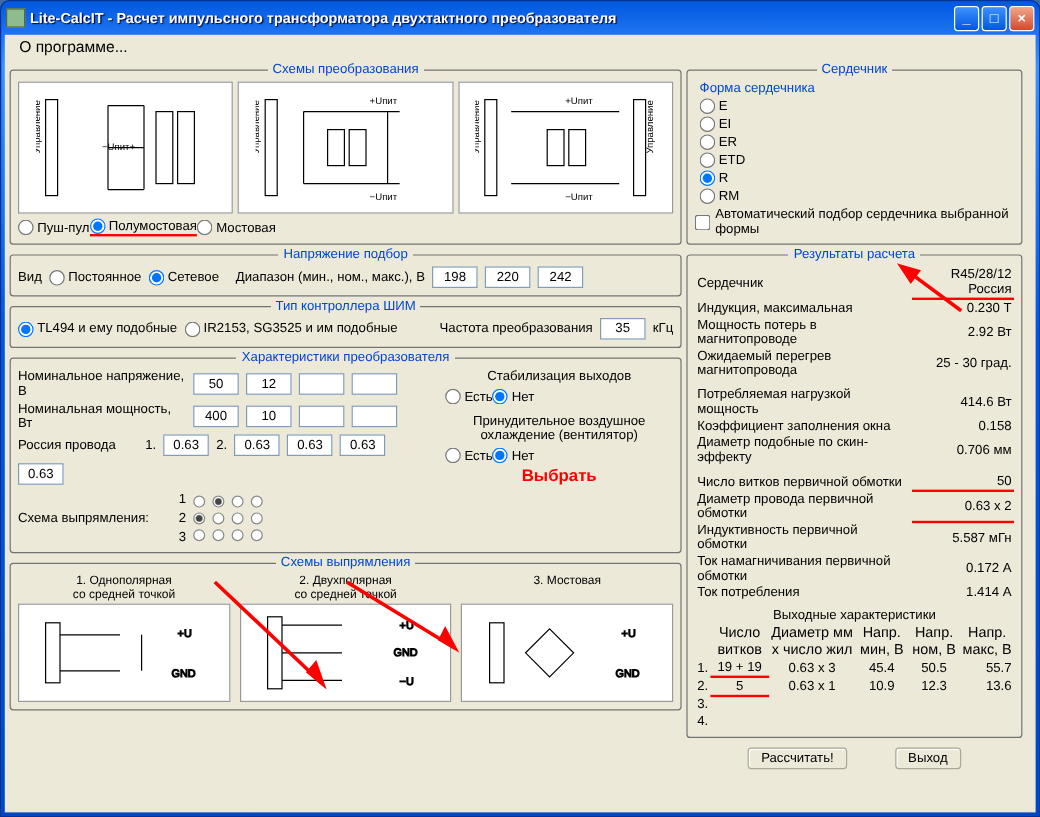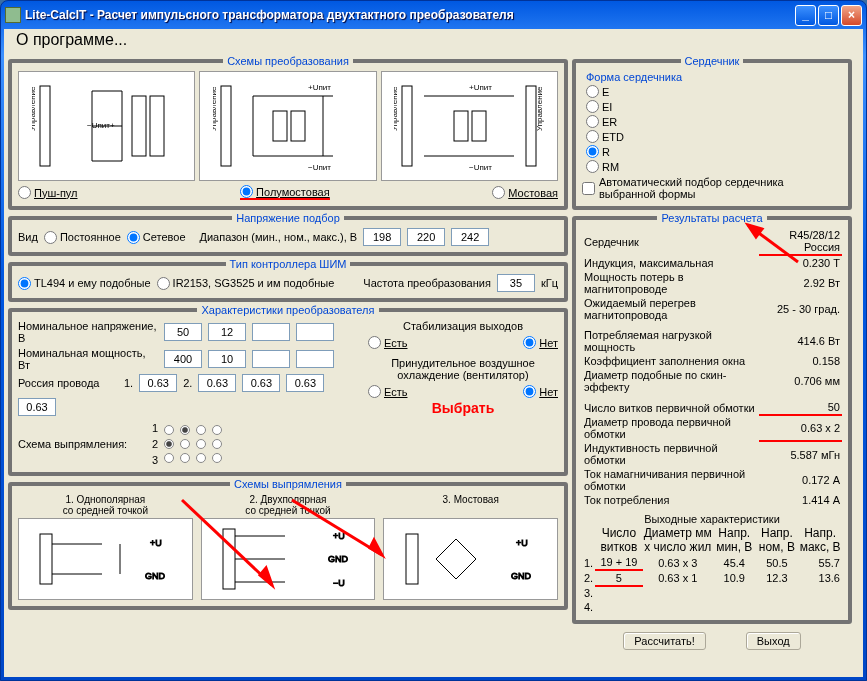--- a/index.html
+++ b/index.html
@@ -34,36 +34,36 @@
 .winbtn.min, .winbtn.max { background: linear-gradient(#3d91ff, #0058e1); }
 .winbtn.close { background: linear-gradient(#f1a689, #d4492a); }
 .client {
   position: absolute;
   top: 28px; left: 3px; right: 3px; bottom: 3px;
   background: #ece9d8;
   overflow: hidden;
   font-size: 11px;
   color: #000;
 }
-.menubar { padding: 2px 6px; font-size: 16px; }
+.menubar { padding: 2px 6px; font-size: 13px; }
 .menubar span { padding: 2px 6px; }
 .content { display: flex; padding: 4px; gap: 4px; }
 .leftcol { width: 560px; display: flex; flex-direction: column; gap: 2px; }
 .rightcol { width: 280px; display: flex; flex-direction: column; gap: 2px; }
 fieldset {
-  border: 4px solid #737373;
+  border: 1px solid #737373;
   border-radius: 3px;
   padding: 4px 6px 6px 6px;
   position: relative;
 }
 legend { color: #0046d5; padding: 0 4px; font-size: 11px; text-align: center; width: auto; margin: 0 auto; }
 fieldset > legend { margin-left: auto; margin-right: auto; }
 .schematic-row { display: flex; gap: 4px; }
 .schematic { flex: 1; height: 110px; background: #fff; border: 1px solid #999; display: flex; align-items: center; justify-content: center; color: #666; font-size: 9px; }
-.radio-row { display: flex; justify-content: space-between; margin-top: 4px; align-items: center; text-decoration: underline; }
+.radio-row { display: flex; justify-content: flex-start; margin-top: 4px; align-items: center; }
 .radio-row label, .inline-row label { display: flex; align-items: center; gap: 3px; }
 .inline-row { display: flex; align-items: center; gap: 6px; flex-wrap: wrap; }
 input[type=text] {
   border: 1px solid #7f9db9;
   height: 18px;
   padding: 1px 3px;
   font-size: 11px;
   text-align: center;
 }
 .w38 { width: 38px; }

